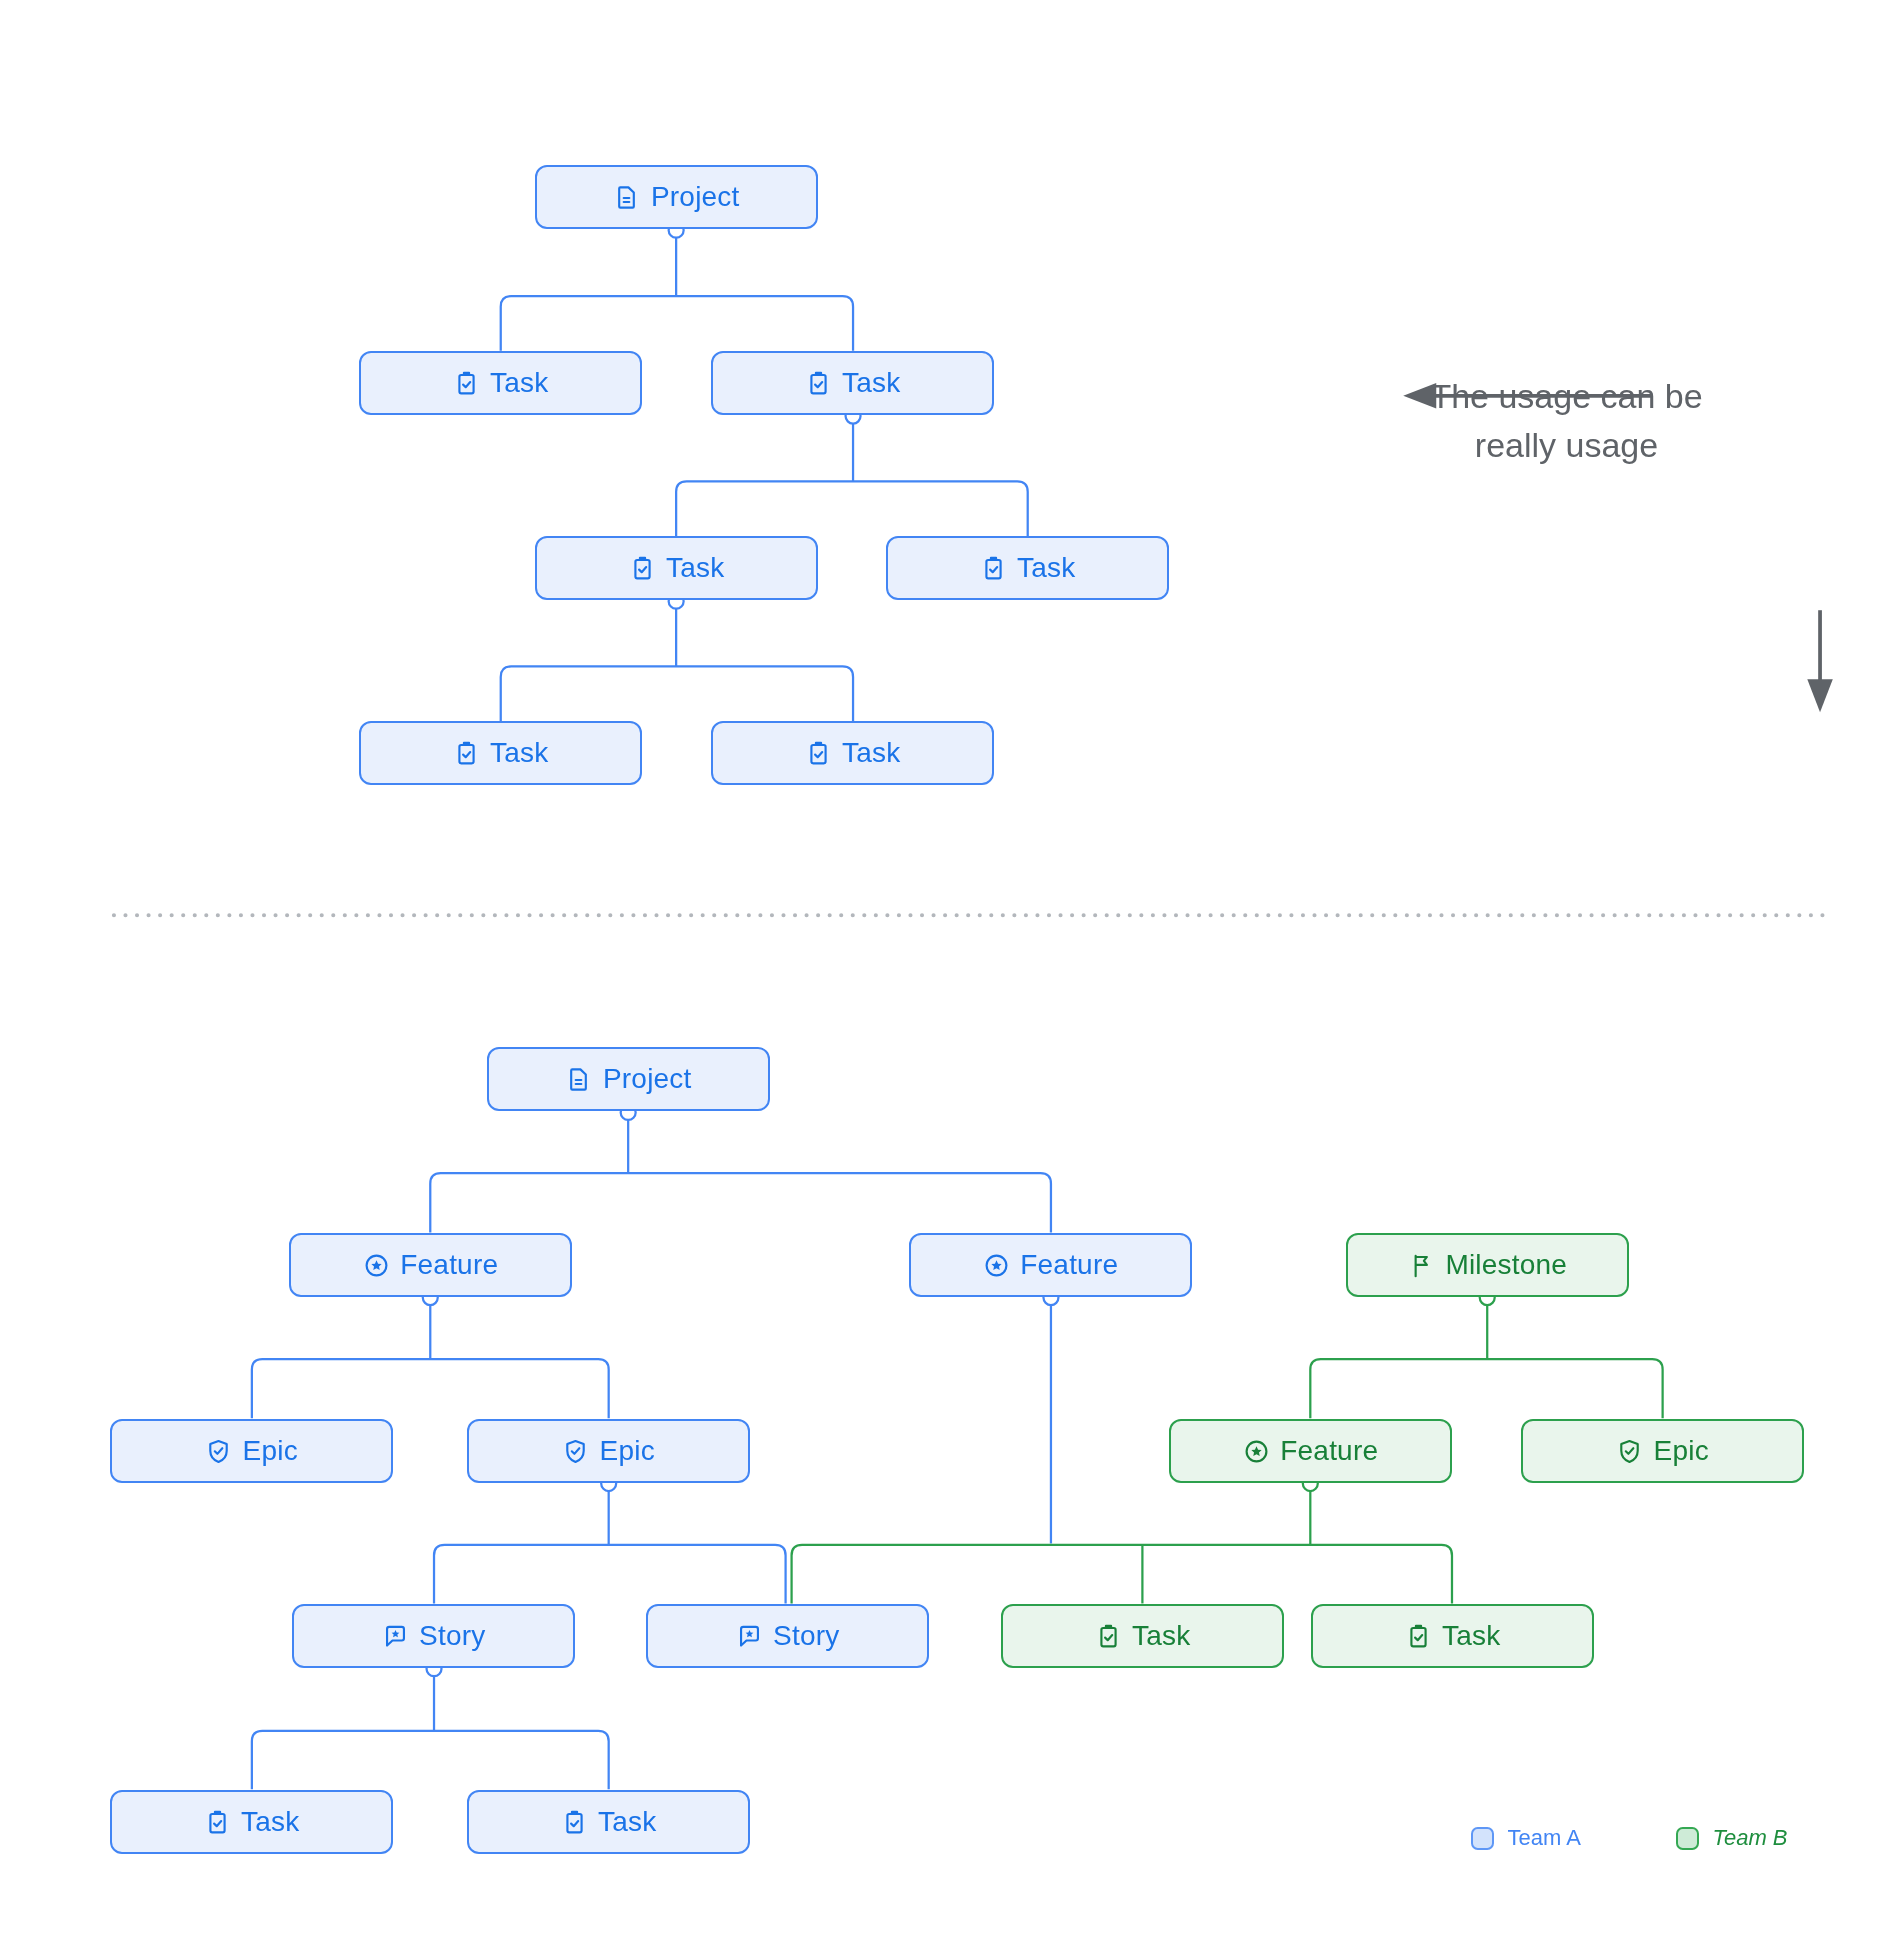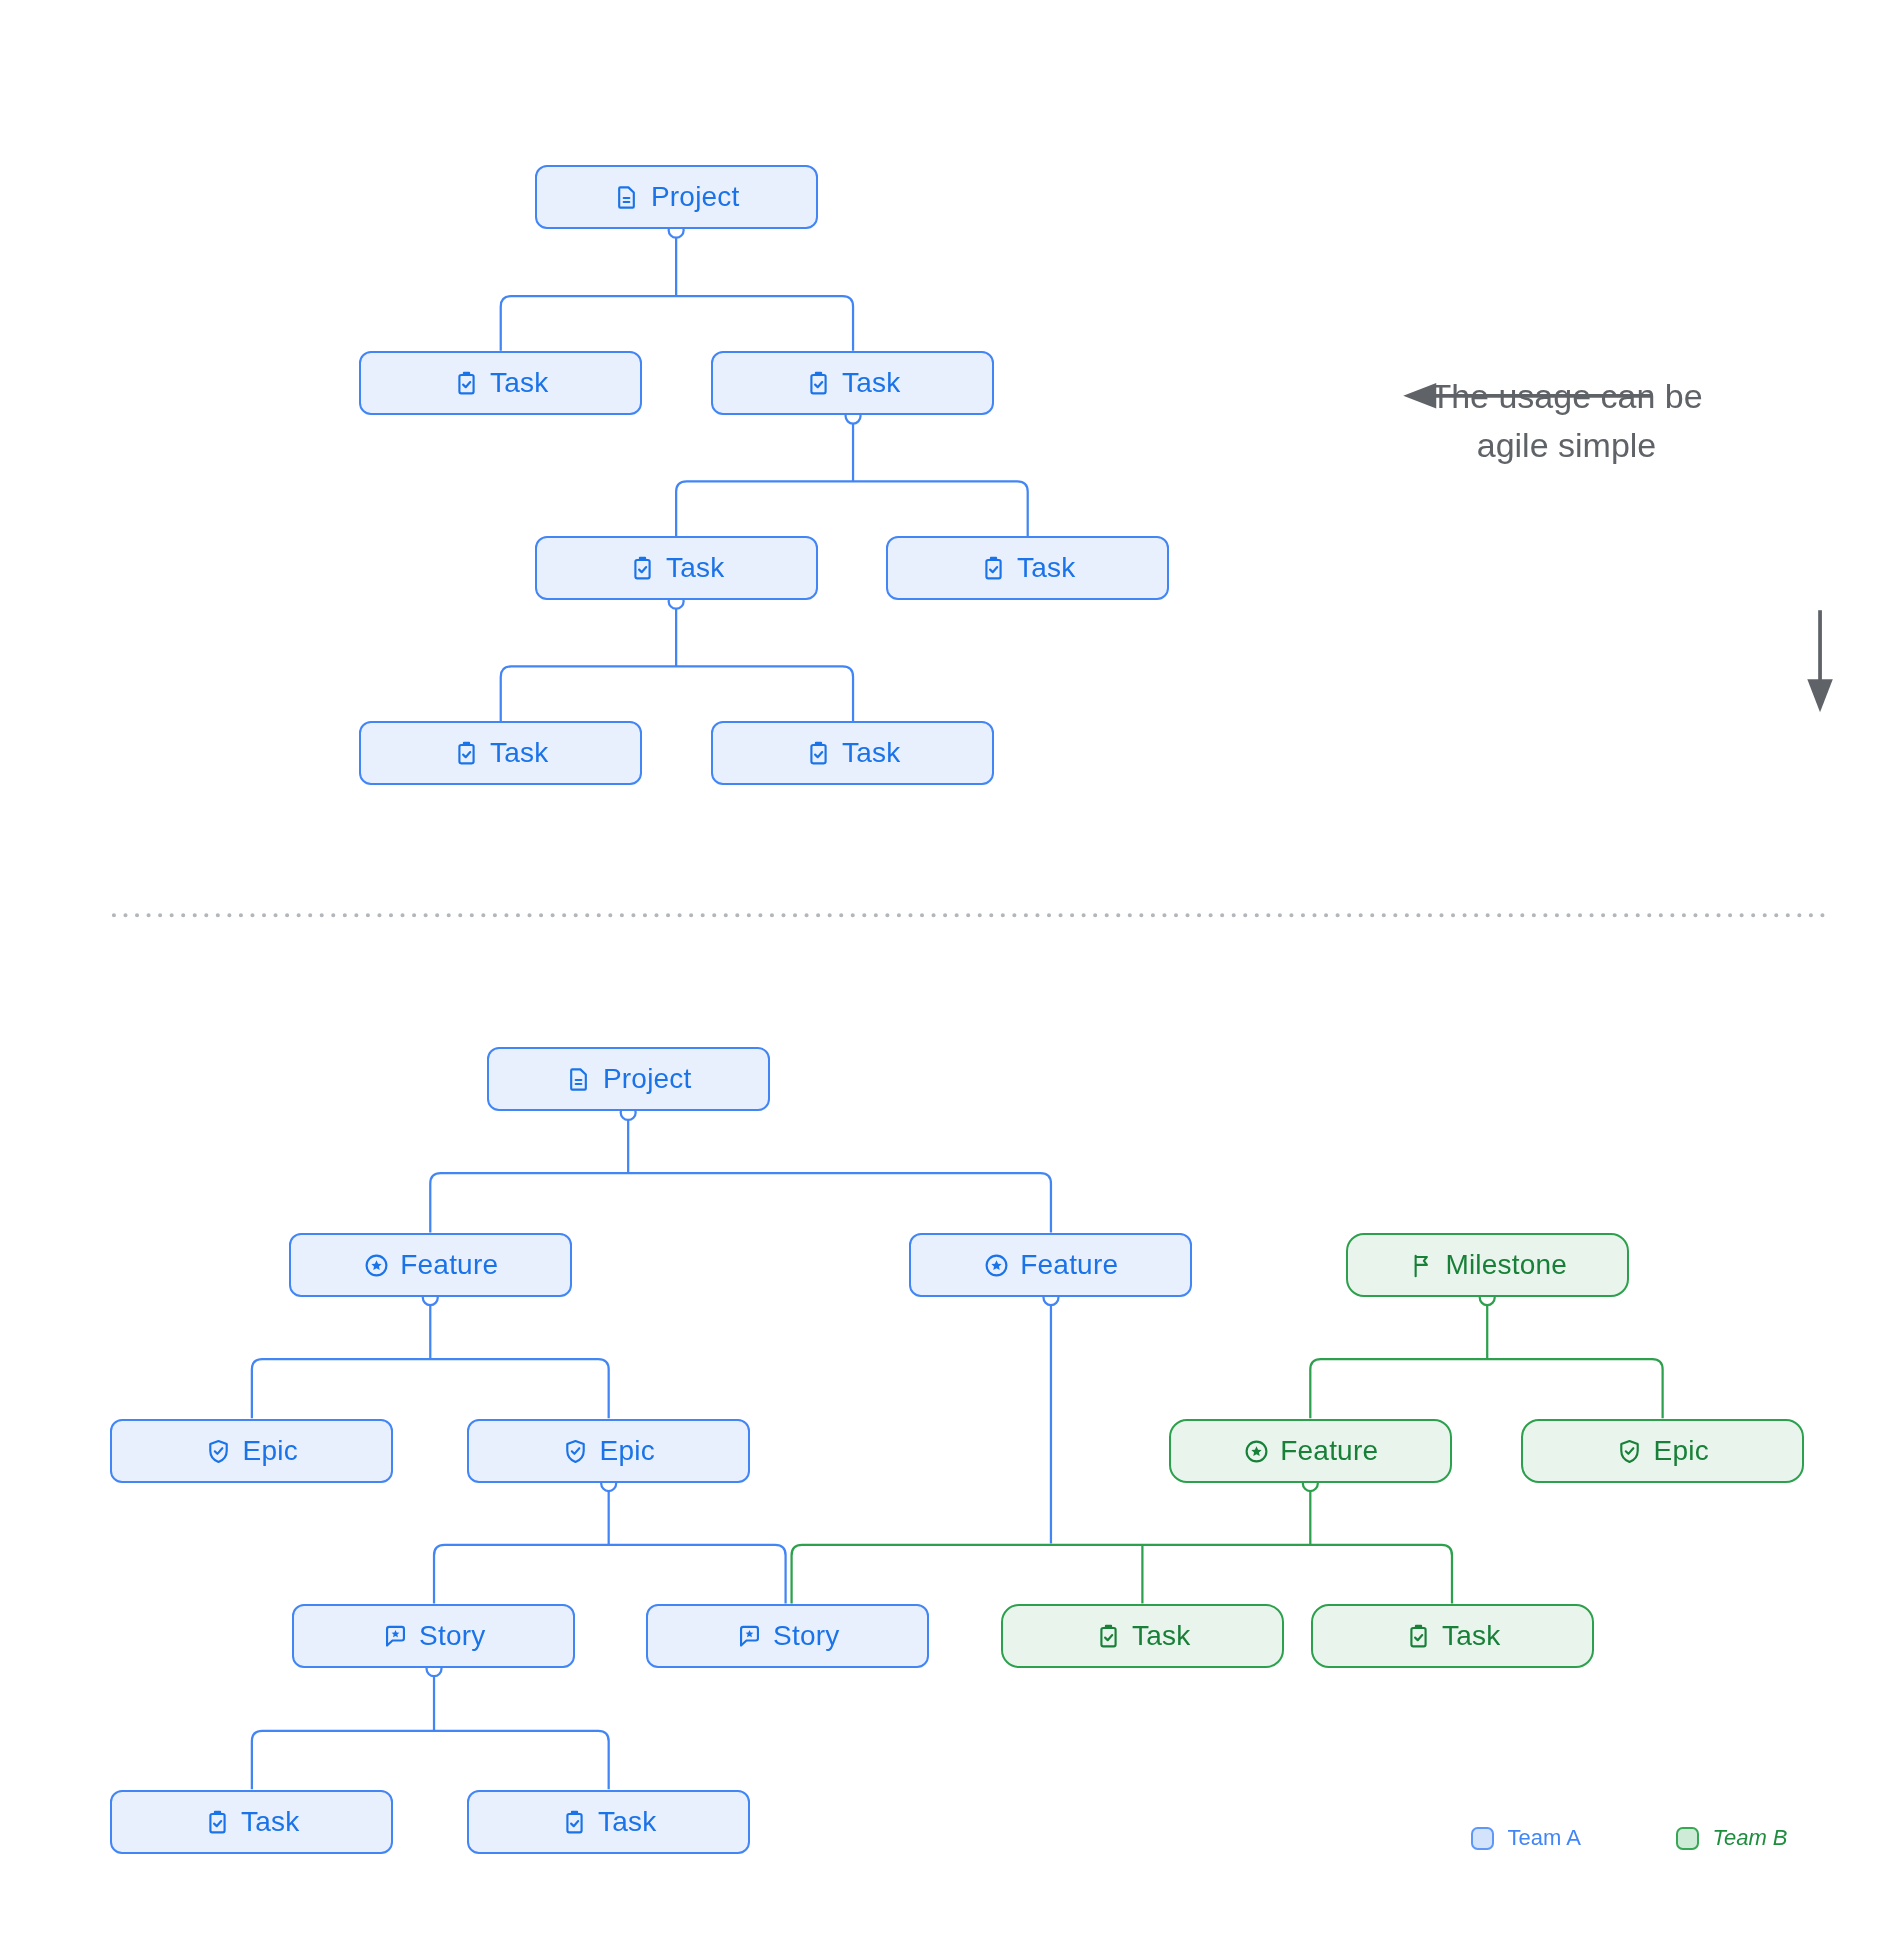--- a/index.html
+++ b/index.html
@@ -3,21 +3,21 @@
 <meta charset="utf-8">
 <style>
   html,body{margin:0;padding:0;background:#fff;}
   #stage{position:relative;width:1898px;height:1955px;background:#fff;overflow:hidden;
          font-family:"Liberation Sans",sans-serif;margin-top:48px;}
   #wires{position:absolute;left:0;top:0;width:1898px;height:1955px;}
   .node{position:absolute;width:283px;height:64px;border-radius:12px;border:2.2px solid;
         box-sizing:border-box;display:flex;align-items:center;justify-content:center;gap:10.5px;
         font-size:28px;font-weight:500;letter-spacing:0.2px;}
   .team-a{background:#E9F0FD;border-color:#4285F4;color:#1A73E8;}
-  .team-b{background:#E9F5EC;border-color:#2CA04D;color:#188038;border-radius:18px;}
+  .team-b{background:#E9F5EC;border-color:#2CA04D;color:#188038;}
   .ic{width:27px;height:27px;flex:0 0 auto;}
   .note{position:absolute;right:69px;width:525px;text-align:center;color:#5F6368;
         font-size:34px;line-height:49px;font-weight:400;}
   .legend-item{position:absolute;display:flex;align-items:center;gap:13.5px;
         font-size:22px;font-weight:500;height:24px;}
   .swatch{width:23px;height:23px;border-radius:6.7px;box-sizing:border-box;border:2.2px solid;}
   .swatch-a{background:#D3E3FC;border-color:#5E97F6;}
   .swatch-b{background:#CEEBD7;border-color:#34A853;}
   .legend-a{color:#4285F4;}
   .legend-b{color:#1E8E3E;font-style:italic;}
@@ -156,21 +156,21 @@
   </div>
   <div class="node team-a" style="left:711px;top:673px">
     <svg class="ic" viewBox="0 0 36 36" width="27" height="27">
         <use href="#i-task"></use>
       </svg>
     <span>Task</span>
   </div>
 
   <div class="note" style="top:324px">
     <span>The usage can be</span><br>
-    <span>agile simple</span>
+    <span>really usage</span>
   </div>
 
   <div class="node team-a" style="left:487px;top:999px">
     <svg class="ic" viewBox="0 0 36 36" width="27" height="27">
         <use href="#i-project"></use>
       </svg>
     <span>Project</span>
   </div>
   <div class="node team-a" style="left:289px;top:1185px">
     <svg class="ic" viewBox="0 0 36 36" width="27" height="27">

